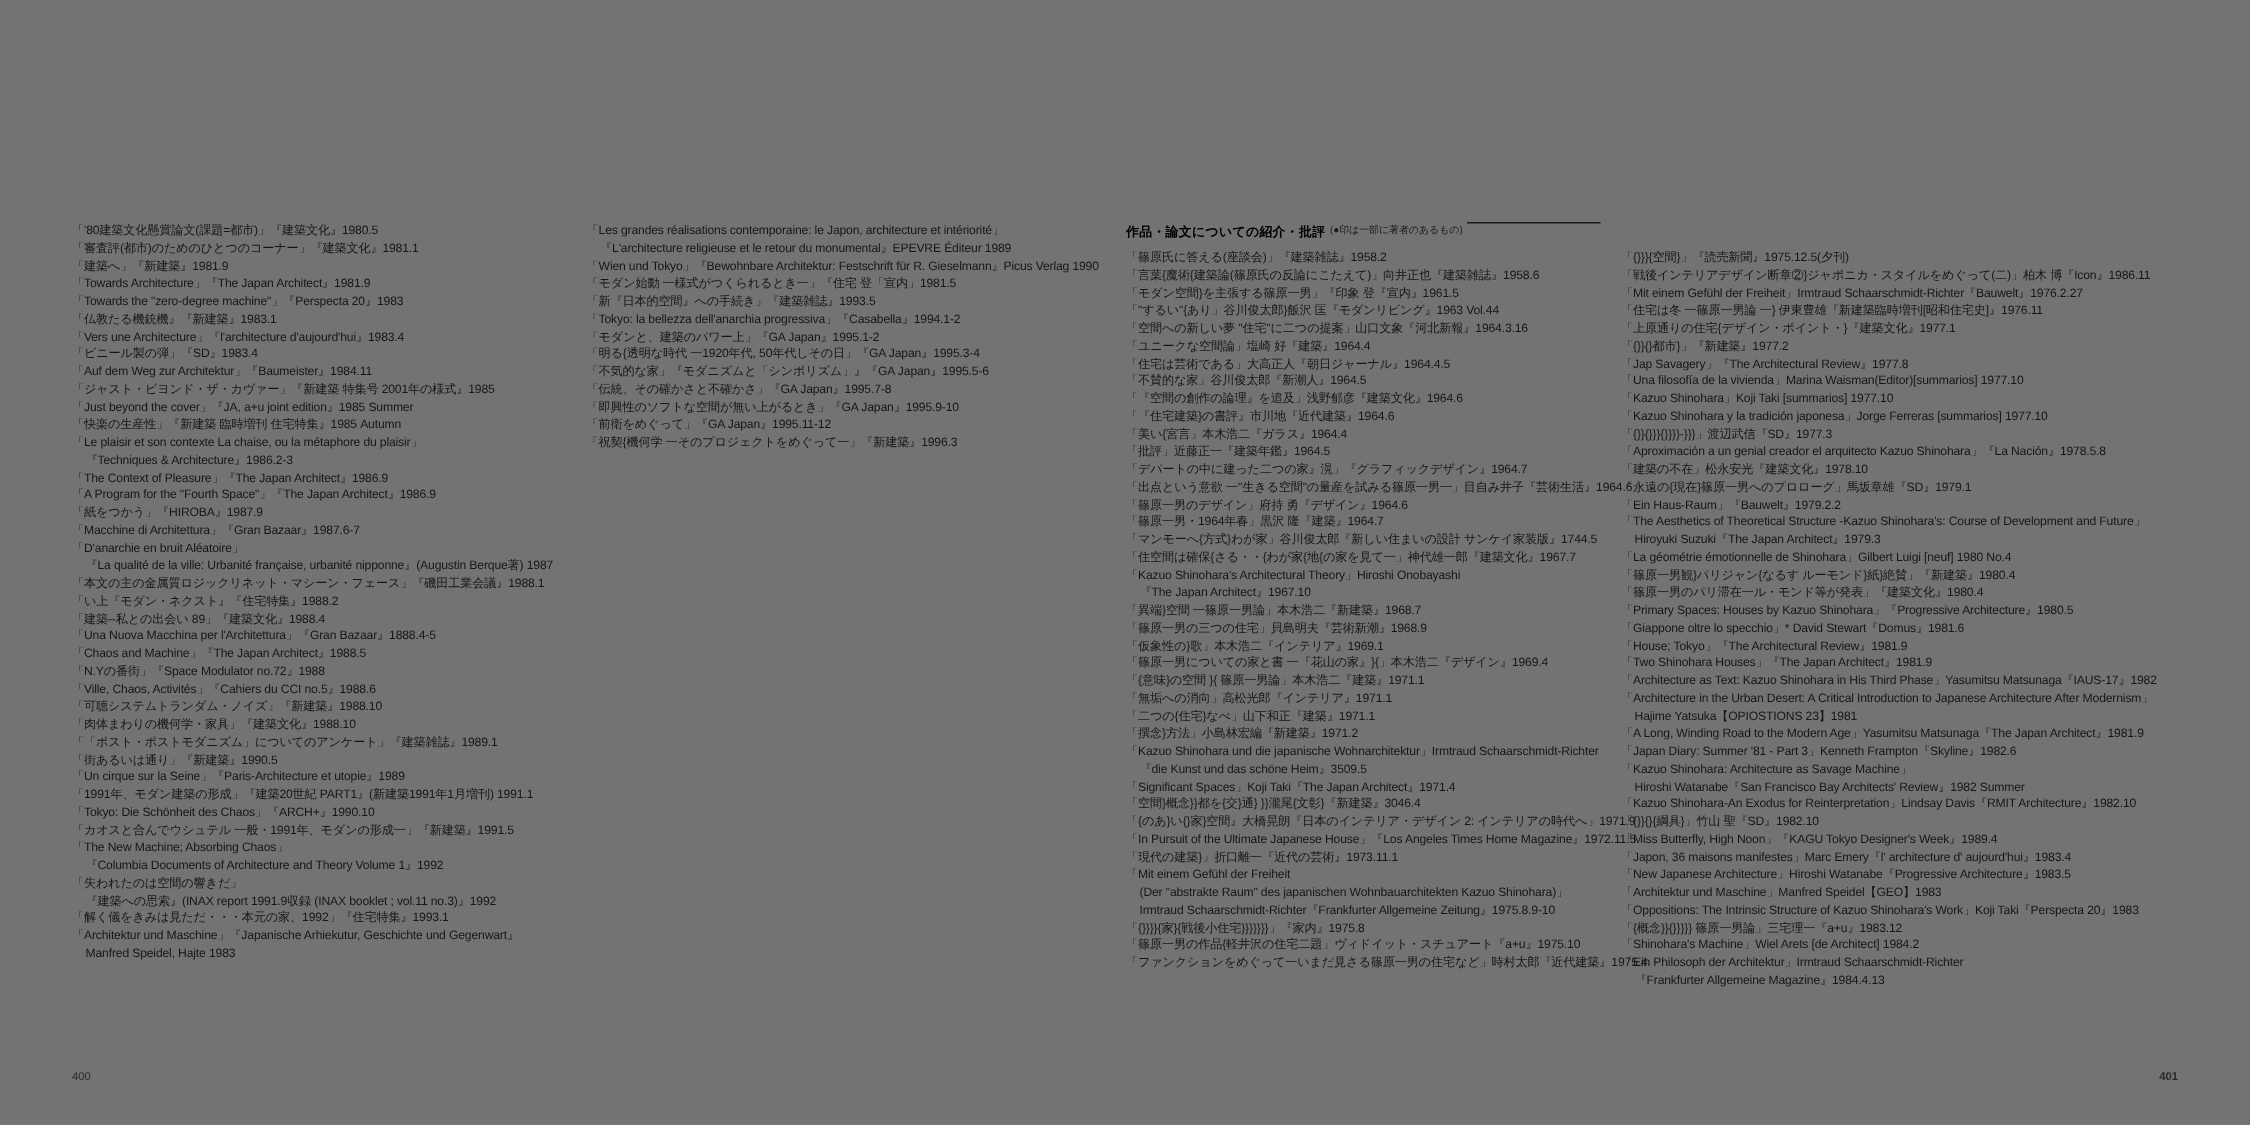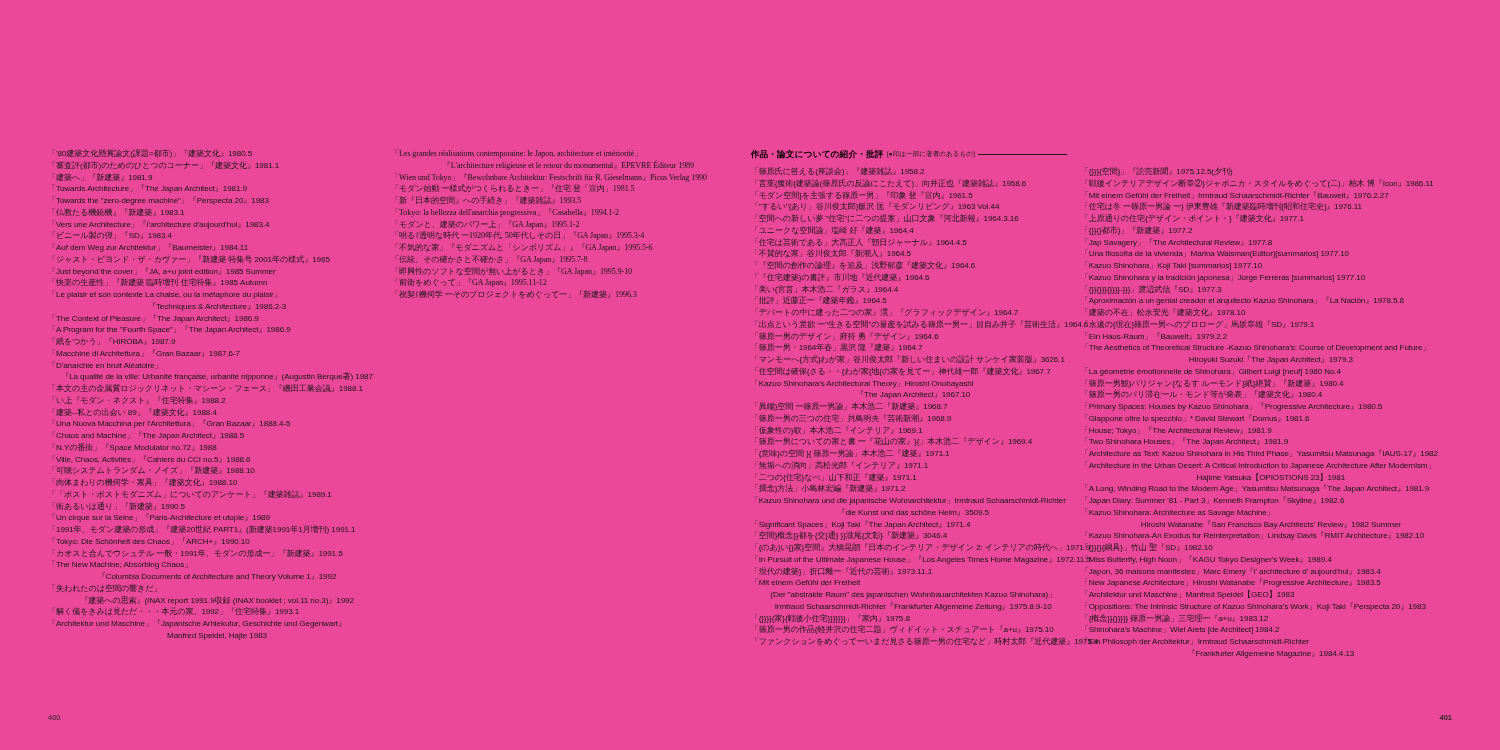--- a/index.html
+++ b/index.html
@@ -11,55 +11,54 @@
     width: 1500px;
     height: 750px;
     font-family: "Liberation Sans", sans-serif;
     color: #1a1a1a;
     overflow: hidden;
   }
   #page {
     position: relative;
     width: 1500px;
     height: 750px;
-    background: #ec4899;
+    background: #737373;
   }
   .spread {
     position: absolute;
     top: 148px;
     left: 0;
     width: 1500px;
     display: flex;
     box-sizing: border-box;
     padding: 0 48px;
   }
   .col {
     box-sizing: border-box;
   }
   .col-a { width: 372px; padding-right: 14px; }
-  .col-b { width: 390px; padding-right: 14px; font-family: Liberation Serif, serif; }
+  .col-b { width: 390px; padding-right: 14px; }
   .col-c { width: 330px; padding-right: 14px; }
   .col-d { width: 404px; }
 
   .entry {
     font-size: 8.1px;
     line-height: 11.75px;
     letter-spacing: -0.1px;
     margin: 0;
     white-space: nowrap;
     overflow: visible;
     color: #15161a;
   }
   .entry.indent {
     padding-left: 9px;
-    text-align: center;
   }
   .section-head {
     display: flex;
-    align-items: center;
+    align-items: flex-start;
     font-size: 8.6px;
     line-height: 12px;
     margin: 0 0 6px 0;
     white-space: nowrap;
   }
   .section-head .title {
     font-weight: bold;
     letter-spacing: 0.2px;
     color: #000;
   }
@@ -173,21 +172,21 @@
           <div class="entry">「住宅は芸術である」大高正人『朝日ジャーナル』1964.4.5</div>
           <div class="entry">「不賛的な家」谷川俊太郎『新潮人』1964.5</div>
           <div class="entry">「『空間の創作の論理』を追及」浅野郁彦『建築文化』1964.6</div>
           <div class="entry">「『住宅建築}の書評』市川地『近代建築』1964.6</div>
           <div class="entry">「美い{宮言」本木浩二『ガラス』1964.4</div>
           <div class="entry">「批評」近藤正一『建築年鑑』1964.5</div>
           <div class="entry">「デパートの中に建った二つの家』滉」『グラフィックデザイン』1964.7</div>
           <div class="entry">「出点という意欲 一"生きる空間"の量産を試みる篠原一男一」目自み井子『芸術生活』1964.6</div>
           <div class="entry">「篠原一男のデザイン」府持 勇『デザイン』1964.6</div>
           <div class="entry">「篠原一男・1964年春」黒沢 隆『建築』1964.7</div>
-          <div class="entry">「マンモーへ{方式}わが家」谷川俊太郎『新しい住まいの設計 サンケイ家装版』3626.1</div>
+          <div class="entry">「マンモーへ{方式}わが家」谷川俊太郎『新しい住まいの設計 サンケイ家装版』1744.5</div>
           <div class="entry">「住空間は確保{さる・・{わが家{地{の家を見て一」神代雄一郎『建築文化』1967.7</div>
           <div class="entry">「Kazuo Shinohara's Architectural Theory」Hiroshi Onobayashi</div>
           <div class="entry indent">『The Japan Architect』1967.10</div>
           <div class="entry">「異端}空間 一篠原一男論」本木浩二『新建築』1968.7</div>
           <div class="entry">「篠原一男の三つの住宅」貝島明夫『芸術新潮』1968.9</div>
           <div class="entry">「仮象性の}歌」本木浩二『インテリア』1969.1</div>
           <div class="entry">「篠原一男についての家と書 一『花山の家』}{」本木浩二『デザイン』1969.4</div>
           <div class="entry">「{意味}の空間  }{ 篠原一男論」本木浩二『建築』1971.1</div>
           <div class="entry">「無垢への消向」高松光郎『インテリア』1971.1</div>
           <div class="entry">「二つの{住宅}なべ」山下和正『建築』1971.1</div>

